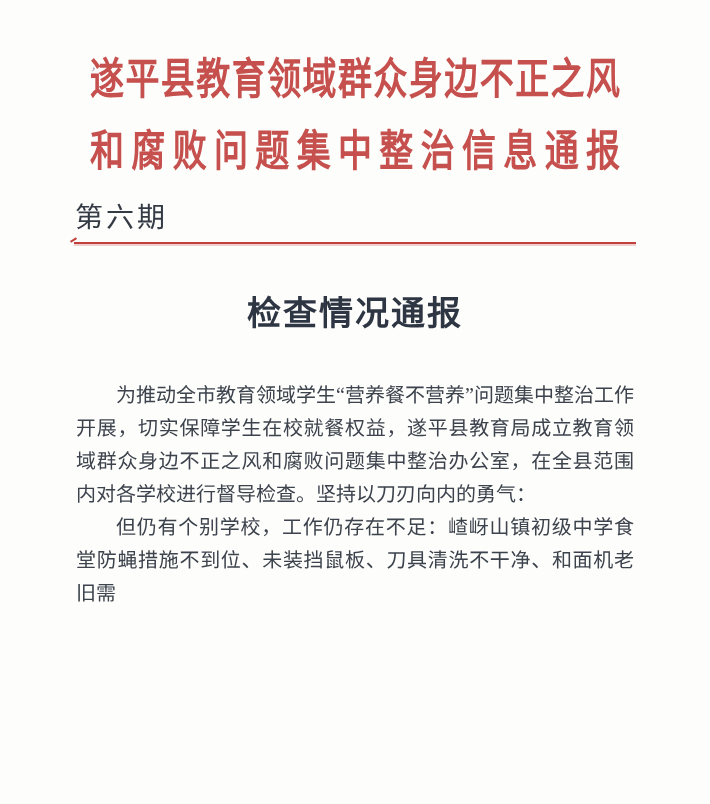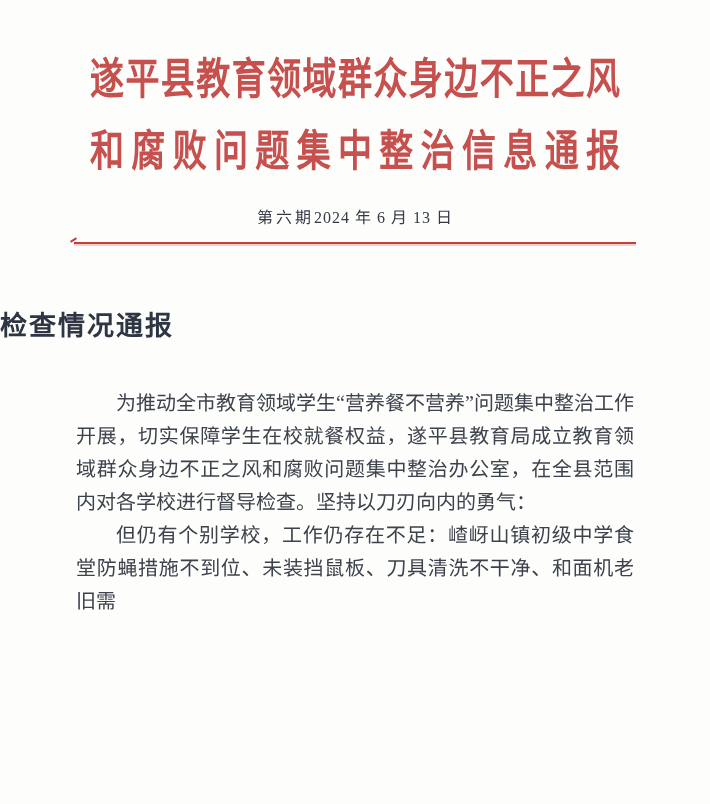--- a/index.html
+++ b/index.html
@@ -52,23 +52,23 @@
     font-size:16px;
     color:#9a93a8;
     transform:rotate(14deg);
     opacity:.8;
   }
   
   .meta-row{
     width:560px;
     margin:30px auto 12px;
     display:flex;
-    justify-content:center;
+    justify-content:flex-start;
     align-items:flex-end;
-    font-size:16px;
+    font-size:28px;
     color:var(--meta_text);
     line-height:24px;
   }
   .meta-issue{letter-spacing:3px;}
   .meta-date{letter-spacing:1px;}
   
   .red-rule{
     position:relative;
     width:562px;
     height:2px;
@@ -81,23 +81,23 @@
     position:absolute;
     left:-4px;
     top:-3px;
     width:7px;
     height:2px;
     background:var(--rule_red);
     transform:rotate(-32deg);
   }
   
   .section-heading{
-    margin-top:60px;
-    text-align:left;
-    font-size:27px;
+    margin-top:42px;
+    text-align:center;
+    font-size:34px;
     font-weight:bold;
     color:var(--heading_text);
     letter-spacing:2px;
   }
   
   .body-text{
     width:558px;
     margin:44px auto 0;
     font-size:20px;
     line-height:33px;
@@ -117,21 +117,20 @@
 
   <span class="scan-artifact">’</span>
 
   <header class="title-block">
     <div class="title-line">遂平县教育领域群众身边不正之风</div>
     <div class="title-line">和腐败问题集中整治信息通报</div>
   </header>
 
   <div class="meta-row">
     <span class="meta-issue">第六期</span>
-    <span class="meta-date">2024 年 6 月 13 日</span>
   </div>
 
   <div class="red-rule"></div>
 
   <h2 class="section-heading">检查情况通报</h2>
 
   <div class="body-text">
     <p>为推动全市教育领域学生“营养餐不营养”问题集中整治工作开展，切实保障学生在校就餐权益，遂平县教育局成立教育领域群众身边不正之风和腐败问题集中整治办公室，在全县范围内对各学校进行督导检查。坚持以刀刃向内的勇气：</p>
     <p>但仍有个别学校，工作仍存在不足：嵖岈山镇初级中学食堂防蝇措施不到位、未装挡鼠板、刀具清洗不干净、和面机老旧需</p>
   </div>

